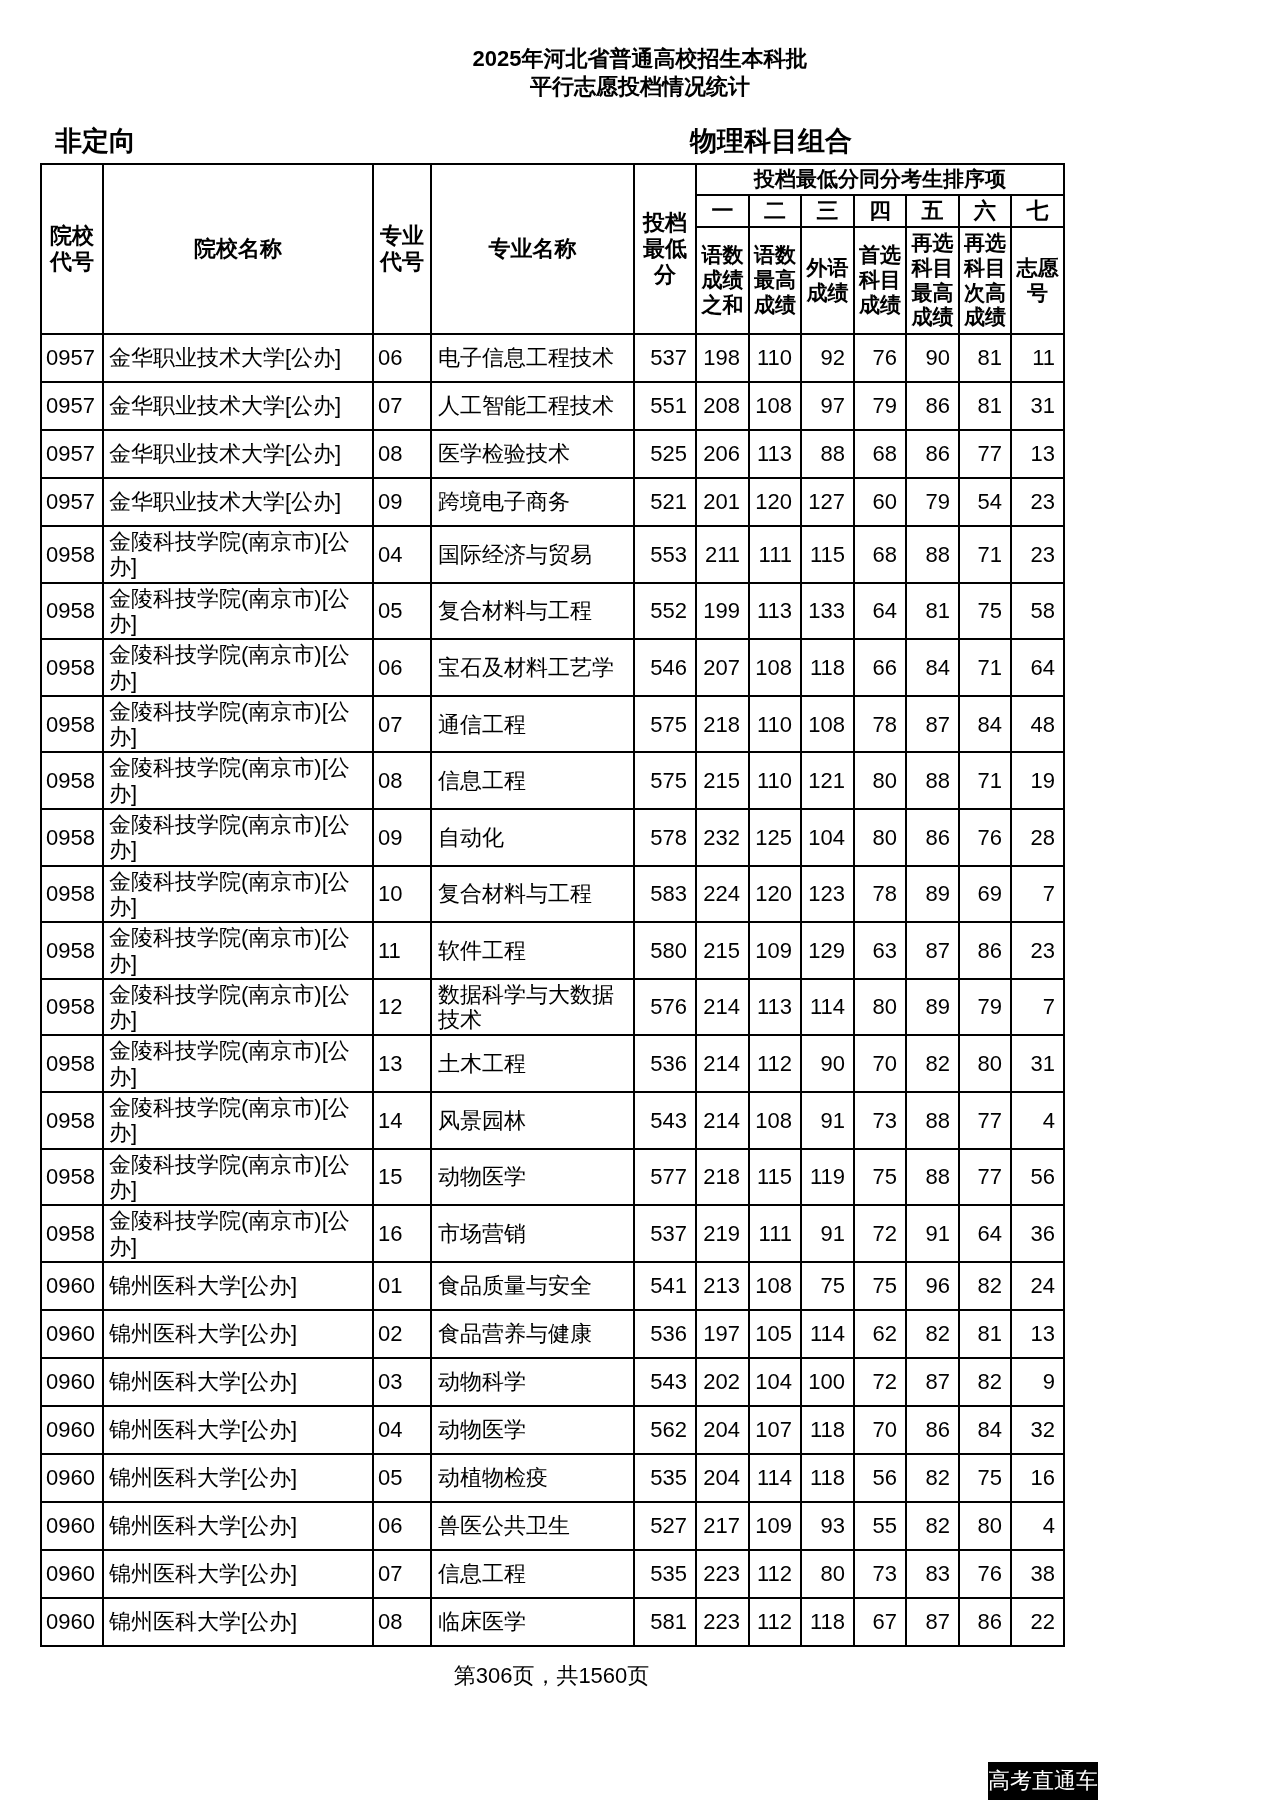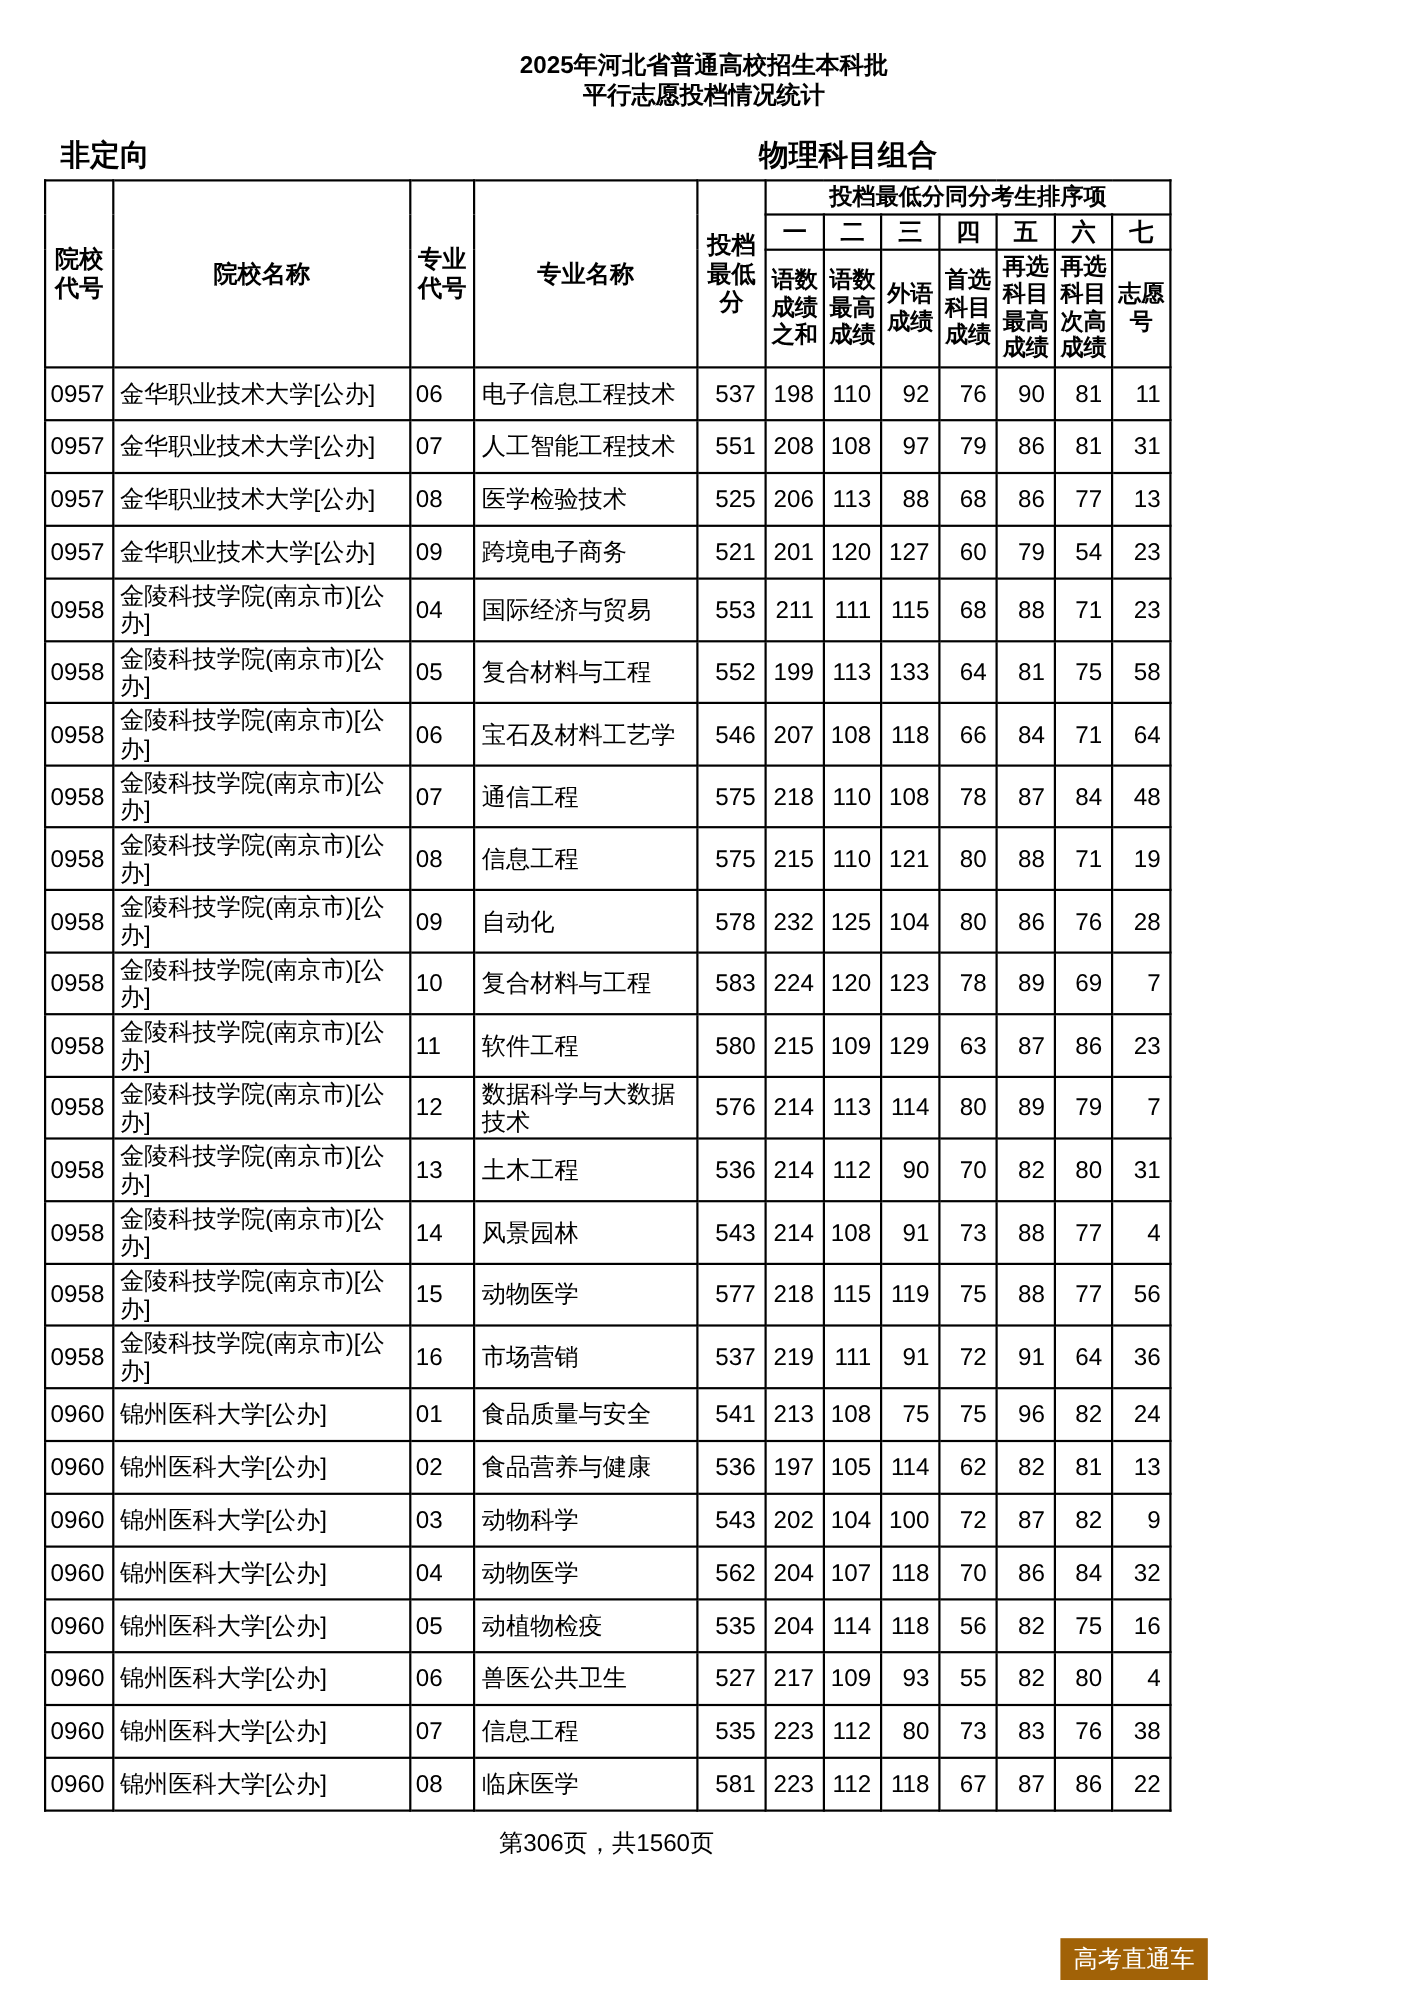--- a/index.html
+++ b/index.html
@@ -79,24 +79,24 @@
     width: 1023px;
     text-align: center;
     font-size: 22px;
     margin-top: 14px;
   }
 
   .watermark {
     position: absolute;
     right: 182px;
     bottom: 10px;
-    background: #a16207;
+    background: #000000;
     color: #ffffff;
     font-size: 22px;
-    padding: 4px 12px;
+    padding: 4px 0;
     margin-left: 12px;
   }
 </style>
 </head>
 <body>
 
 <div class="page">
 
   <div class="title-block">
     <div>2025年河北省普通高校招生本科批</div>

